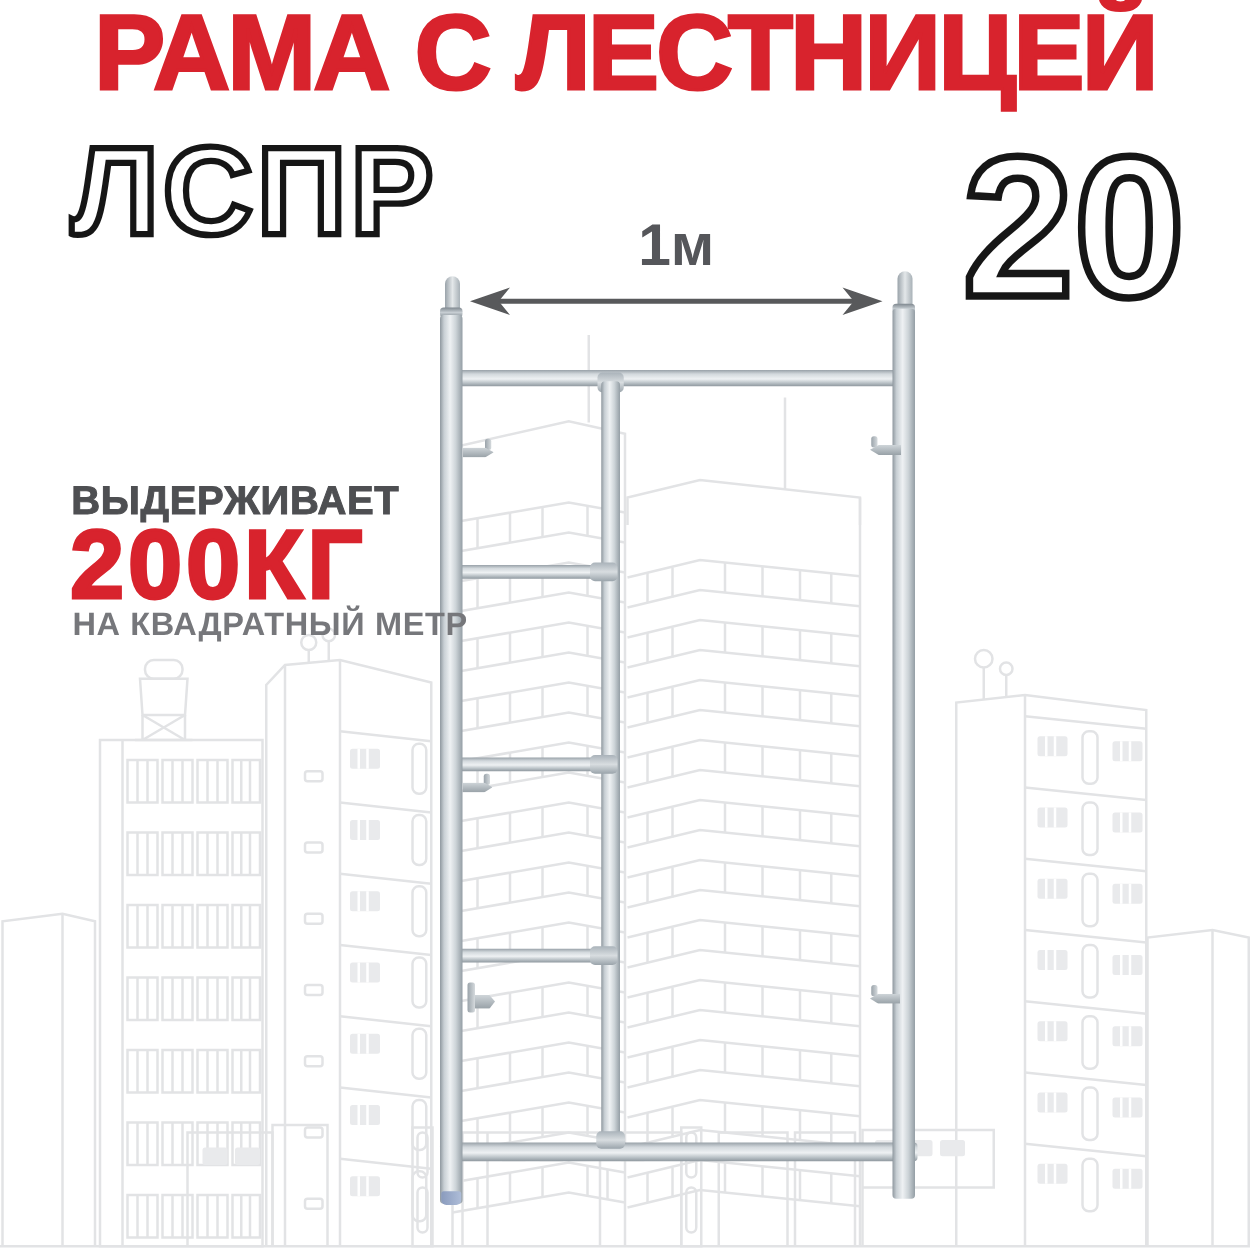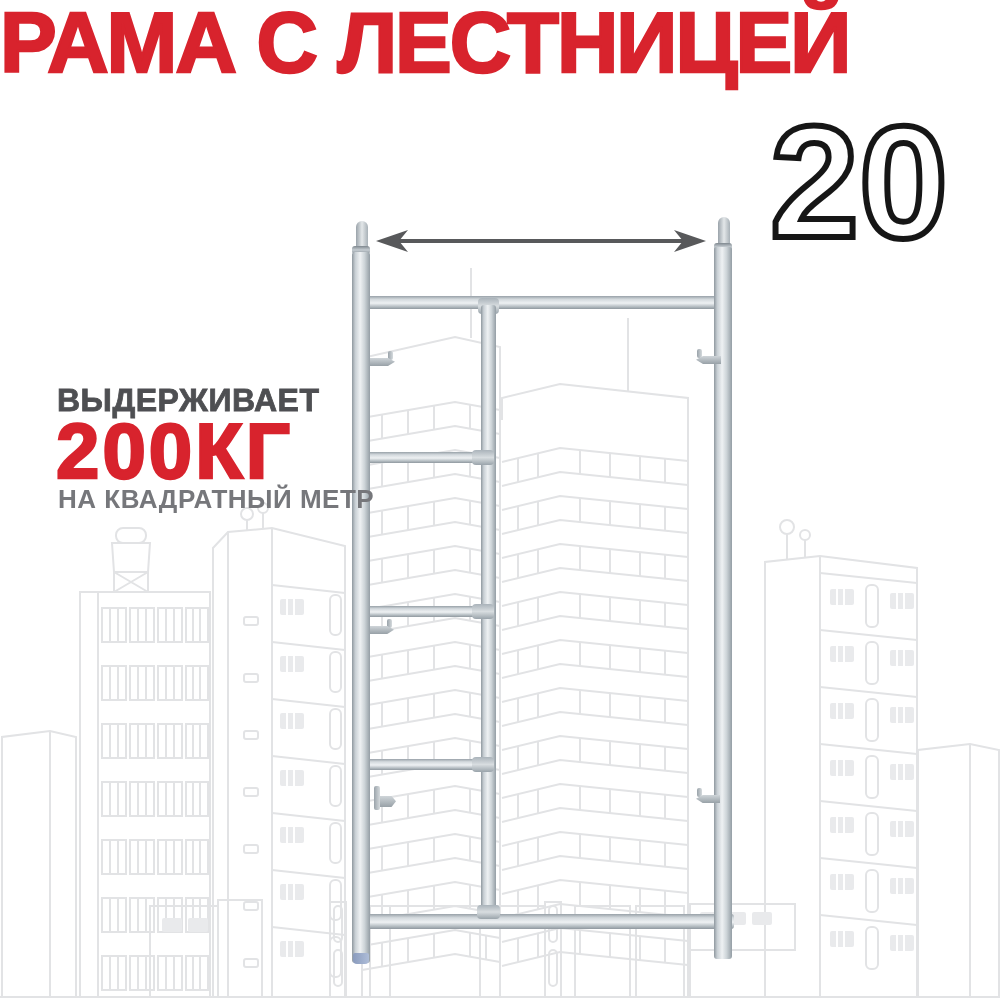--- a/index.html
+++ b/index.html
@@ -17,21 +17,21 @@
   .spigot{background:linear-gradient(to right,#9aa3aa,#e3e7e9 50%,#a8b1b7);border-radius:6px 6px 2px 2px;}
   .collar{background:linear-gradient(to bottom,#7f888f,#c6cdd2 50%,#848d94);border-radius:3px;}
   .joint{background:linear-gradient(to bottom,#aab3ba,#d8dde0 50%,#9aa4ab);border-radius:4px;}
   .cap{background:linear-gradient(to right,var(--metal-cap-blue,#8a9bbd),#aebdd8);border-radius:2px 2px 4px 4px;}
   .plate-r{background:linear-gradient(to bottom,#cfd5d9,#98a1a7);clip-path:polygon(0 0,72% 0,100% 48%,72% 100%,0 100%);}
   .plate-l{background:linear-gradient(to bottom,#cfd5d9,#98a1a7);clip-path:polygon(28% 0,100% 0,100% 100%,28% 100%,0 48%);}
   .pin{background:linear-gradient(to right,#9aa3aa,#d5dadd);border-radius:2px;}
   
   .txt{position:absolute;z-index:3;line-height:1;white-space:nowrap;}
   .title{
-    left:0;right:0;top:31;
+    left:0;right:0;top:31;text-align:center;
     font-size:85px;font-weight:bold;letter-spacing:-2px;
     color:var(--accent-red,#d8232d);-webkit-text-stroke:2.5px var(--accent-red,#d8232d);
   }
   .model{
     left:57px;top:103px;font-size:100px;font-weight:bold;letter-spacing:3px;
     color:#fff;-webkit-text-stroke:5px var(--outline-black,#161616);
   }
   .brand{left:62px;top:198px;font-size:24px;font-weight:400;letter-spacing:7px;color:var(--brand-gray,#2d2d2f);}
   .sizeNum{
     left:770px;top:102px;font-size:160px;font-weight:bold;
@@ -260,21 +260,23 @@
   <svg class="dim-arrow" width="334" height="30" viewBox="0 0 334 30">
     <g fill="#58595b" stroke="none">
       <rect x="22" y="13" width="290" height="4"></rect>
       <polygon points="2,15 34,4 25,15 34,26"></polygon>
       <polygon points="332,15 300,4 309,15 300,26"></polygon>
     </g>
   </svg>
 
   <div class="txt title">РАМА С ЛЕСТНИЦЕЙ</div>
 
+  <div class="txt model">ЛСПР</div>
 
 
   <div class="txt sizeNum">20</div>
 
+  <div class="txt dimLabel">1м</div>
 
   <div class="txt loadIntro">ВЫДЕРЖИВАЕТ</div>
   <div class="txt loadValue">200КГ</div>
   <div class="txt loadUnit">НА КВАДРАТНЫЙ МЕТР</div>
 </div>
 
 </body></html>

